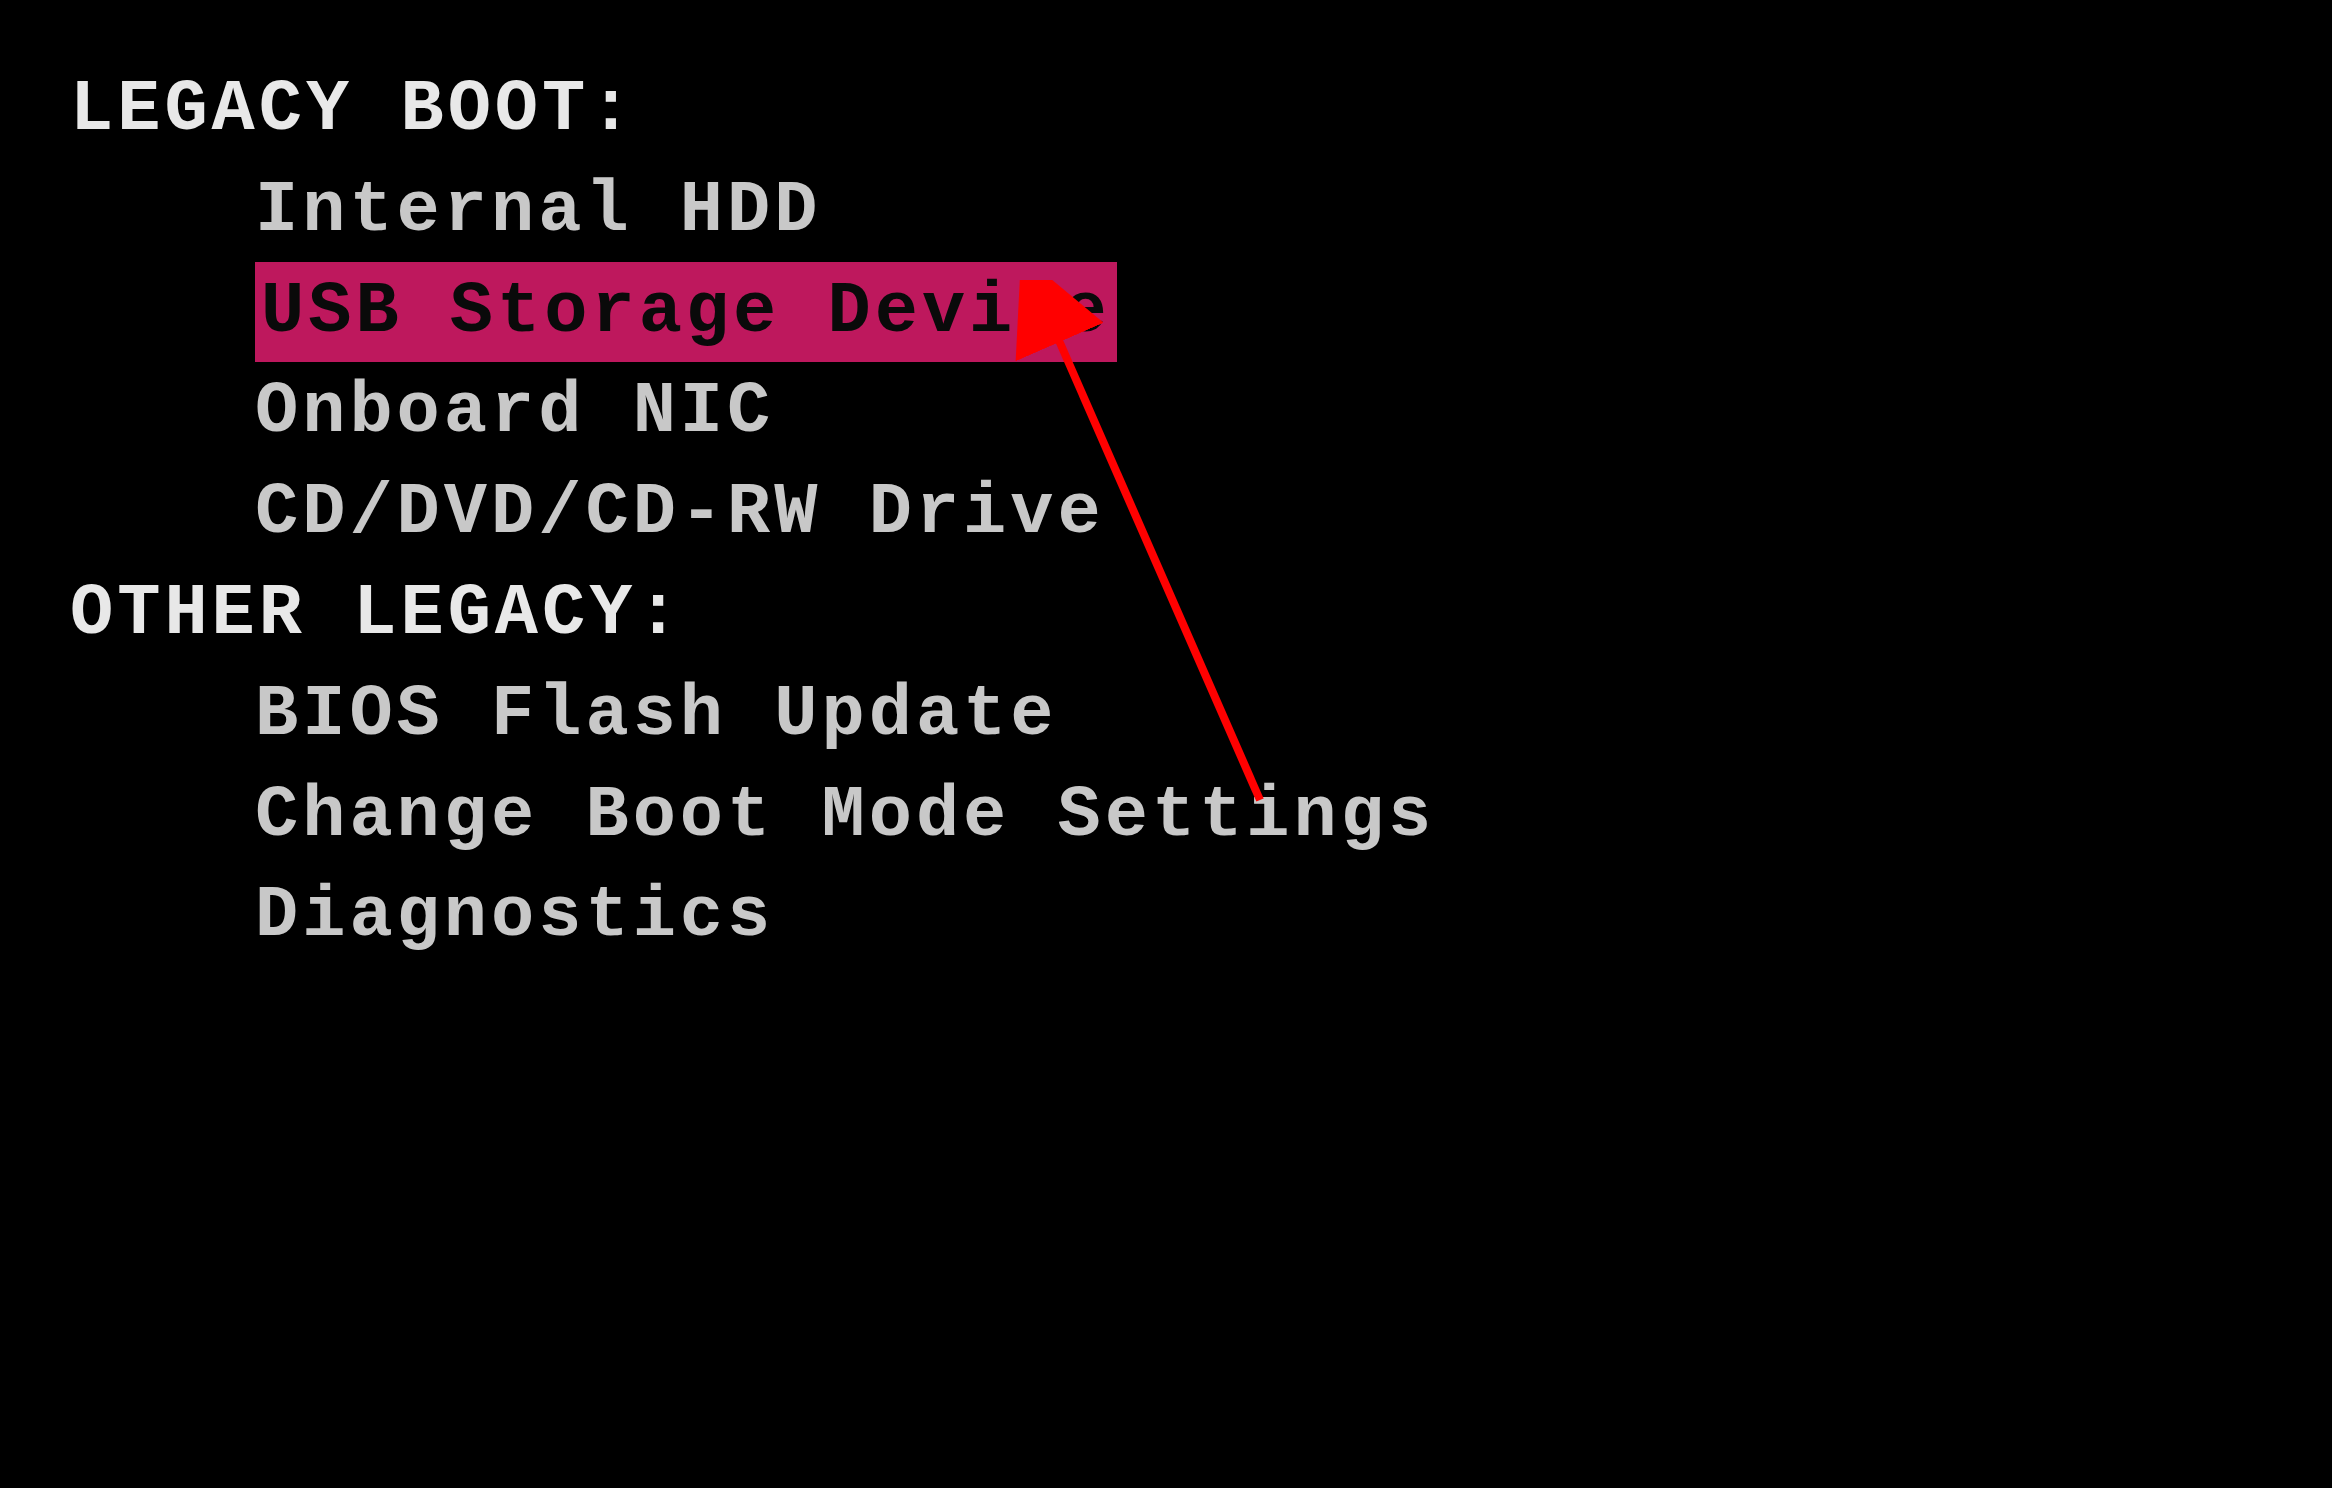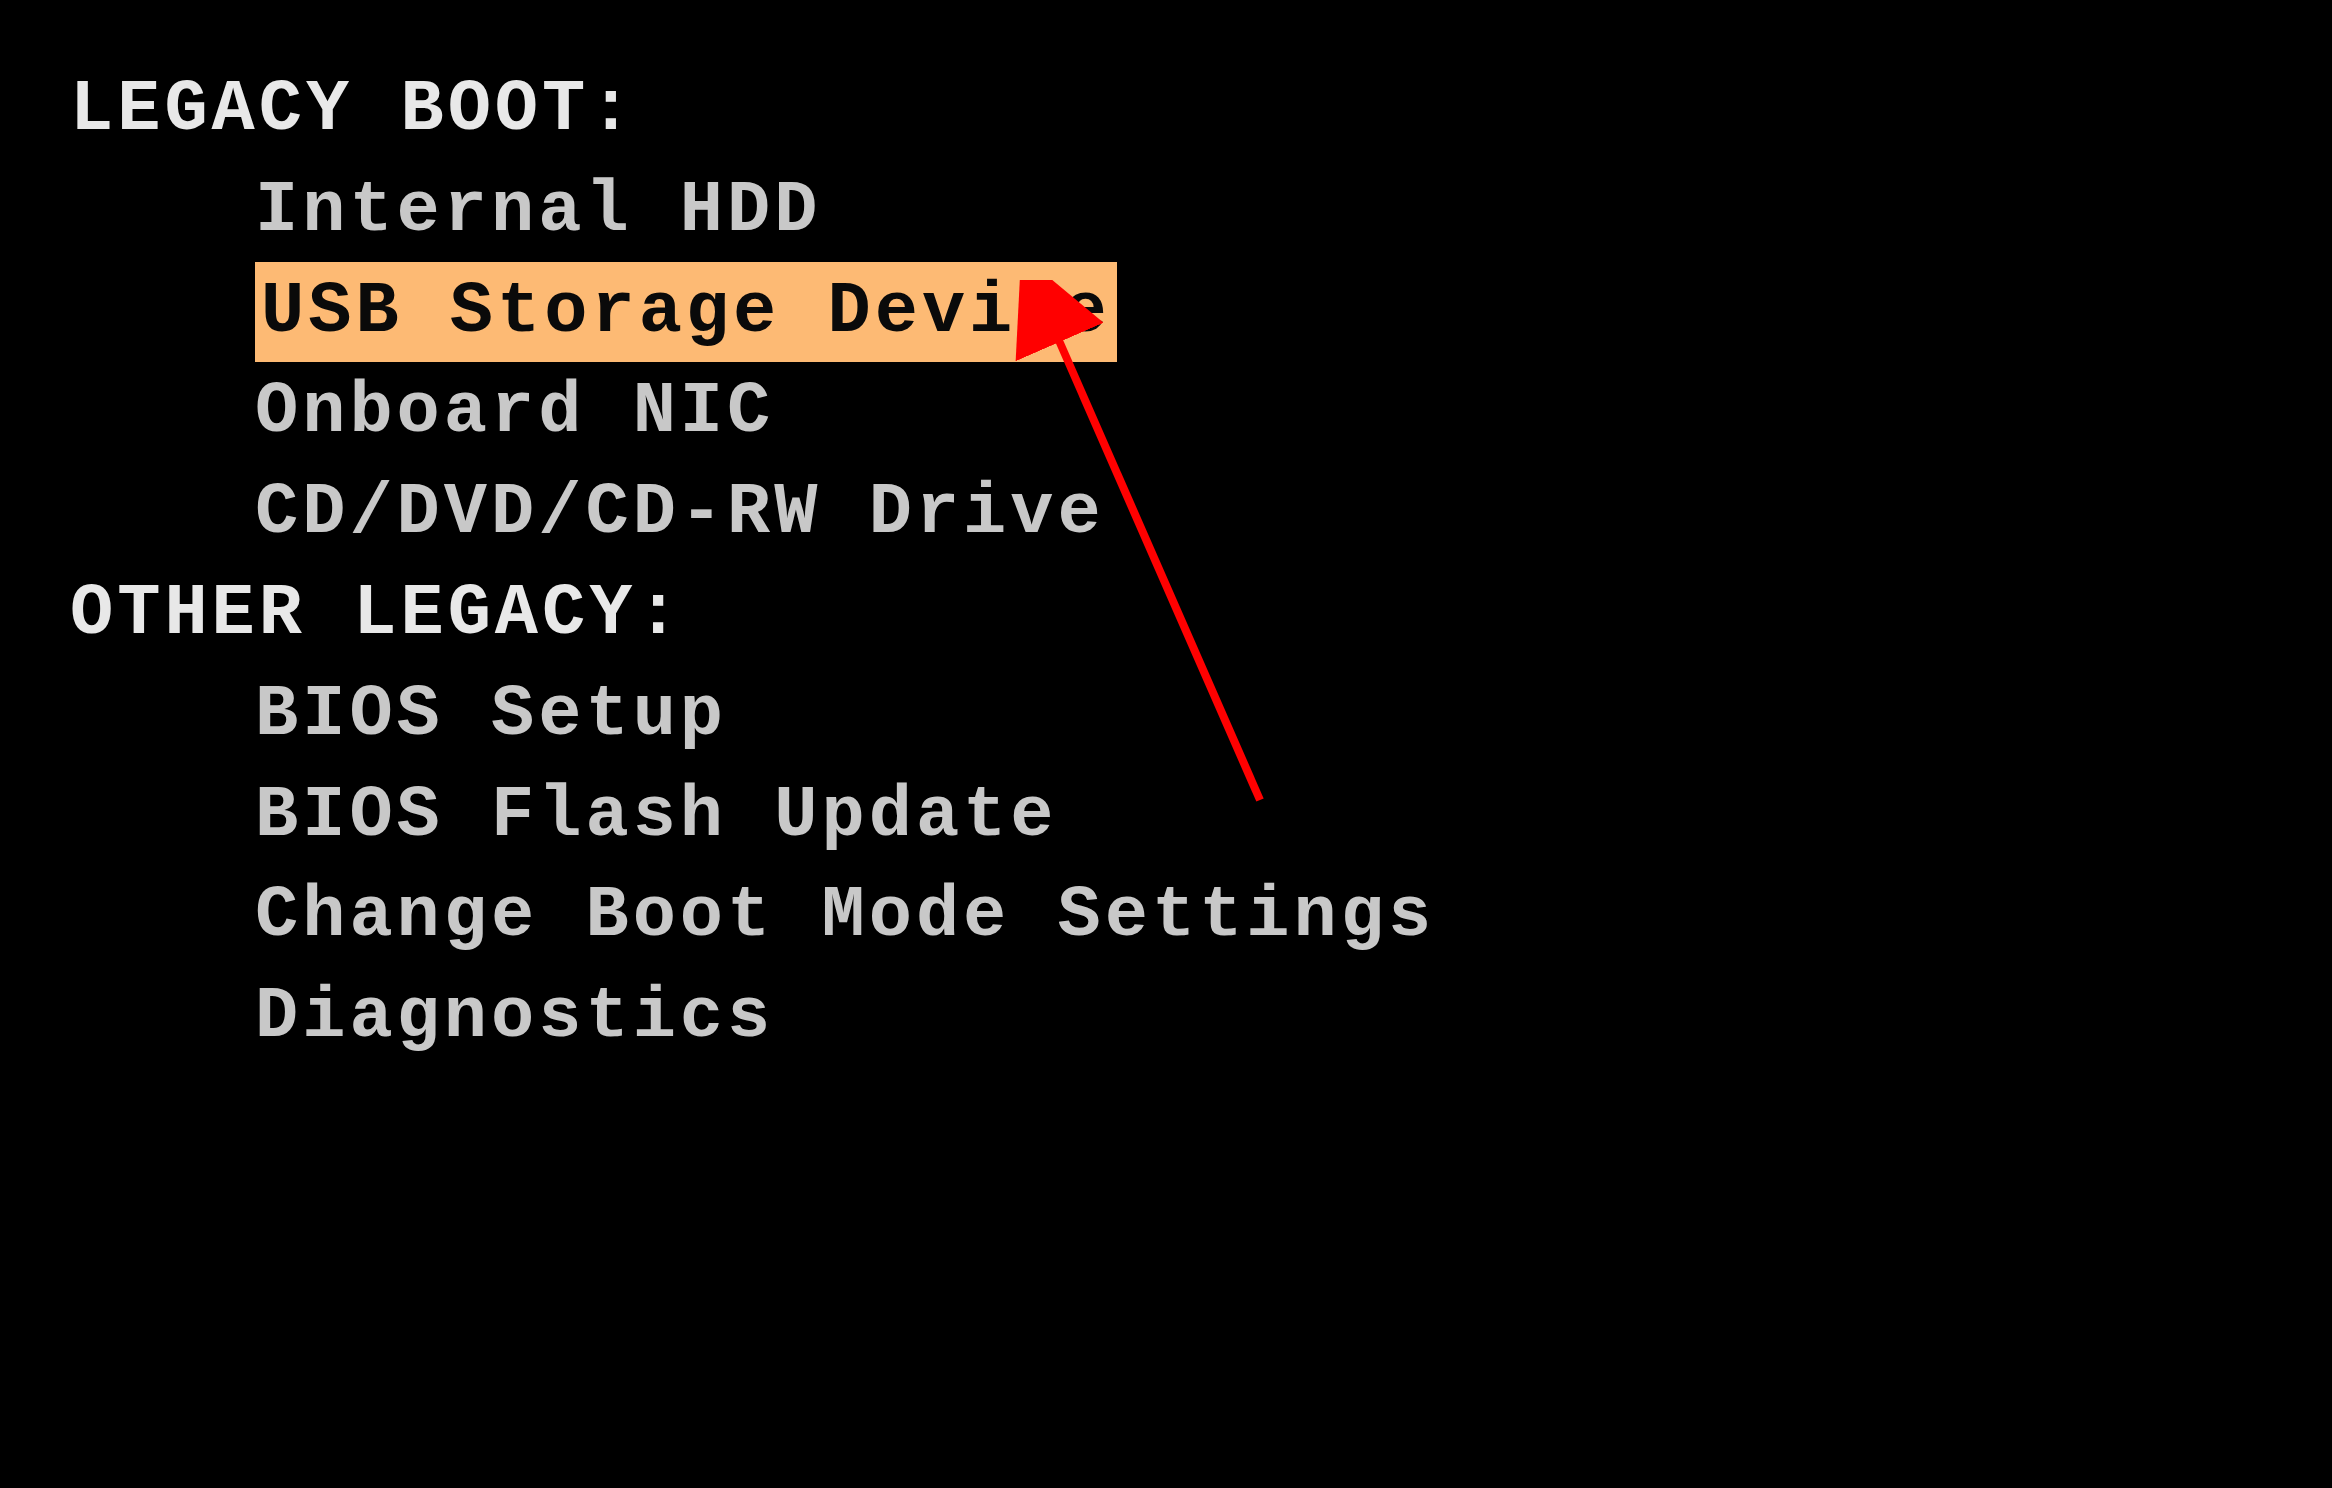--- a/index.html
+++ b/index.html
@@ -29,21 +29,21 @@
     }
     .menu-item {
       font-size: 72px;
       letter-spacing: 4px;
       line-height: 1.4;
       color: #c8c8c8;
       display: inline-block;
       white-space: pre;
     }
     .menu-item.selected {
-      background: #fdba74;
+      background: #be185d;
       color: #0a0a0a;
       padding-left: 6px;
       padding-right: 6px;
     }
     .row {
       line-height: 1.4;
     }
     .annotation-arrow {
       position: absolute;
       left: 1000px;
@@ -61,21 +61,20 @@
   <div class="menu-items">
     <div class="row"><span class="menu-item">Internal HDD</span></div>
     <div class="row"><span class="menu-item selected">USB Storage Device</span></div>
     <div class="row"><span class="menu-item">Onboard NIC</span></div>
     <div class="row"><span class="menu-item">CD/DVD/CD-RW Drive</span></div>
   </div>
 
   <div class="section-header">OTHER LEGACY:</div>
 
   <div class="menu-items">
-    <div class="row"><span class="menu-item">BIOS Setup</span></div>
     <div class="row"><span class="menu-item">BIOS Flash Update</span></div>
     <div class="row"><span class="menu-item">Change Boot Mode Settings</span></div>
     <div class="row"><span class="menu-item">Diagnostics</span></div>
   </div>
 
   <svg class="annotation-arrow" width="350" height="560" viewBox="0 0 350 560">
     <defs>
       <marker id="arrowhead" markerWidth="12" markerHeight="12" refX="3" refY="6" orient="auto" markerUnits="strokeWidth">
         <polygon points="0 0, 12 6, 0 12" fill="#ff0000"></polygon>
       </marker>

